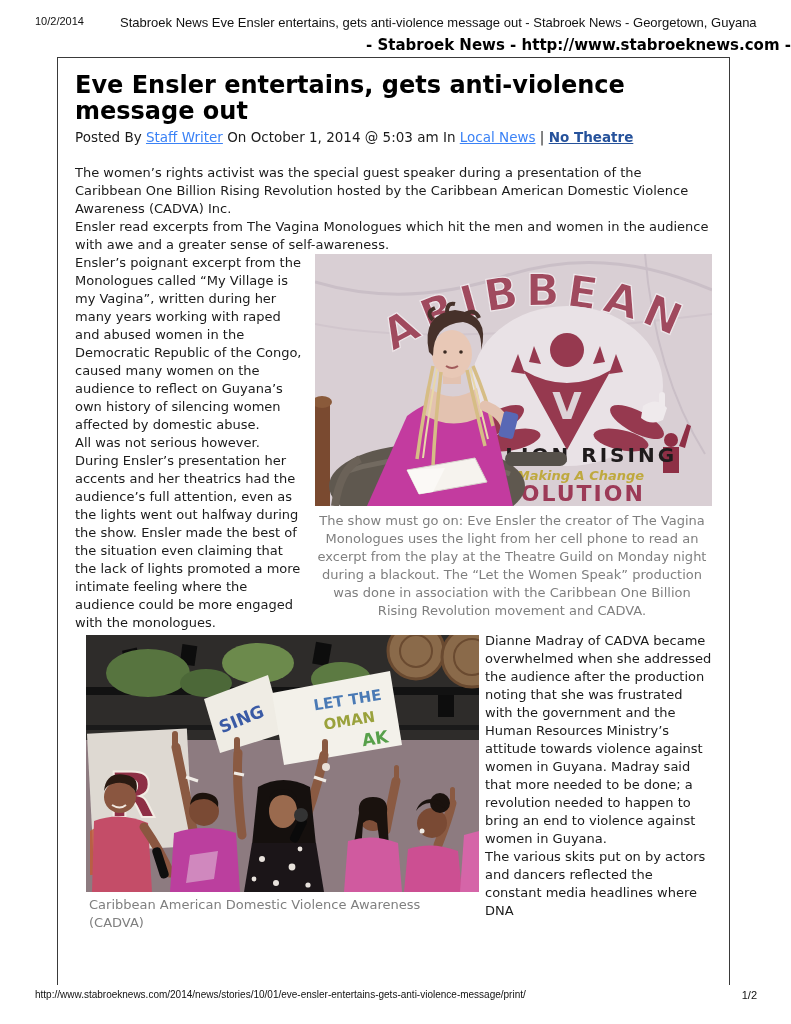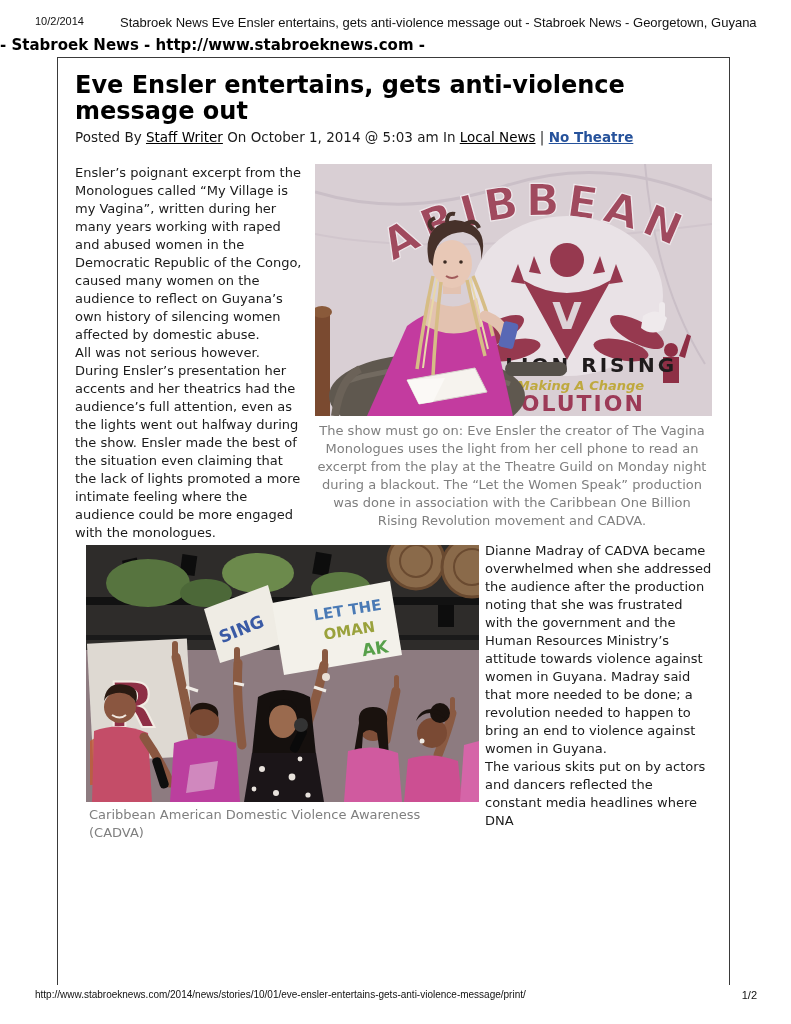--- a/index.html
+++ b/index.html
@@ -17,42 +17,42 @@
     font-family:"Liberation Sans", sans-serif;
     font-size:11px; color:#111;
   }
   .ph-title {
     position:absolute; left:120px; right:60px; top:15px;
     font-family:"Liberation Sans", sans-serif;
     font-size:13px; color:#111; text-align:right; white-space:nowrap;
   }
   .masthead {
     position:absolute; left:0; right:0; top:36px;
-    text-align:left;
+    text-align:right;
     font-size:15px; font-weight:bold; color:#000;
   }
   .article-box {
     position:absolute; left:57px; top:57px;
     width:673px; height:928px;
     border:1.5px solid #3a3a3a;
     border-bottom:none;
     padding:0 17px;
     overflow:hidden;
     background:#fff;
   }
   h1.article-title {
     margin:14px 0 0 0;
     font-size:24px; line-height:26px;
     font-weight:bold; color:#000;
   }
   .byline {
     margin-top:5px;
     font-size:13.5px; color:#1b1b1b;
   }
-  .byline a { color:#000000; text-decoration:underline; cursor:pointer; }
+  .byline a { color:#3b82f6; text-decoration:underline; cursor:pointer; }
   .byline a.comments { color:#26529B; font-weight:bold; }
   .article-body {
     margin-top:19px;
     font-size:13px; line-height:18px;
   }
   .article-body p { margin:0; }
   .photo1-block {
     float:right; width:400px; margin-left:5px;
   }
   .photo1-block svg { display:block; margin-left:auto; }
@@ -91,20 +91,22 @@
     <div class="byline">
       <span>Posted By</span>
       <a>Staff Writer</a>
       <span>On October 1, 2014 @ 5:03 am In</span>
       <a>Local News</a>
       <span>|</span>
       <a class="comments">No Theatre</a>
     </div>
 
     <div class="article-body">
+      <p>The women’s rights activist was the special guest speaker during a presentation of the Caribbean One Billion Rising Revolution hosted by the Caribbean American Domestic Violence Awareness (CADVA) Inc.</p>
+      <p>Ensler read excerpts from The Vagina Monologues which hit the men and women in the audience with awe and a greater sense of self-awareness.</p>
 
       <div class="photo1-block">
         <svg width="397" height="252" viewBox="0 0 397 252">
 
           <rect x="0" y="0" width="397" height="252" fill="#d9cfd4"></rect>
           <path d="M0,28 Q90,55 190,22 T397,36" stroke="#cabfc7" stroke-width="3" fill="none"></path>
           <path d="M0,70 Q120,95 397,60" stroke="#d1c6cd" stroke-width="2" fill="none"></path>
           <path d="M330,0 Q340,120 390,200" stroke="#cabfc7" stroke-width="2" fill="none"></path>
 
           <path id="cap-arc" d="M78,98 Q235,2 397,104" fill="none"></path>

